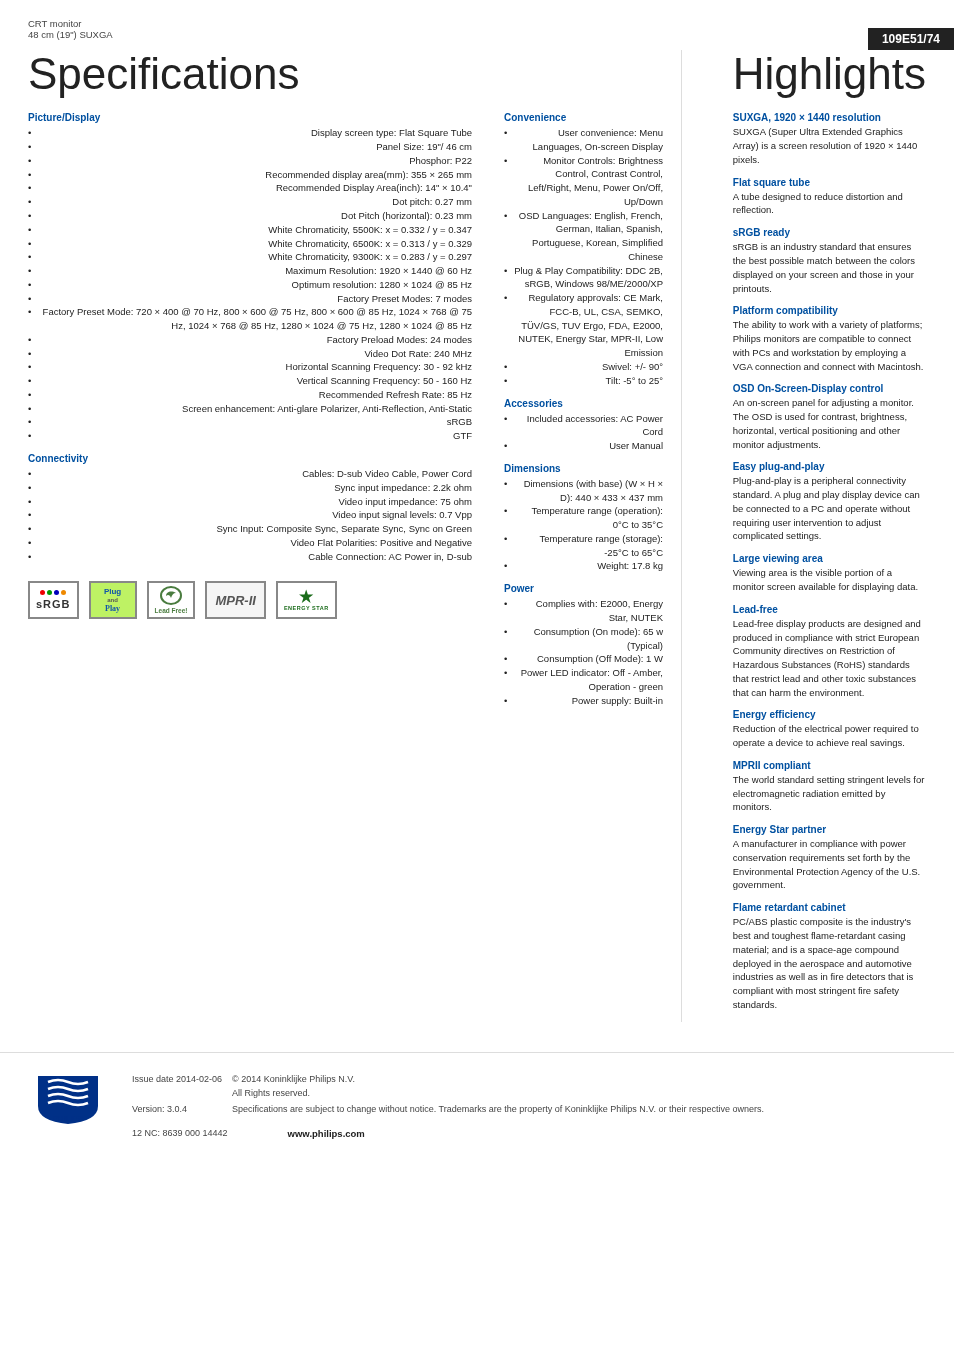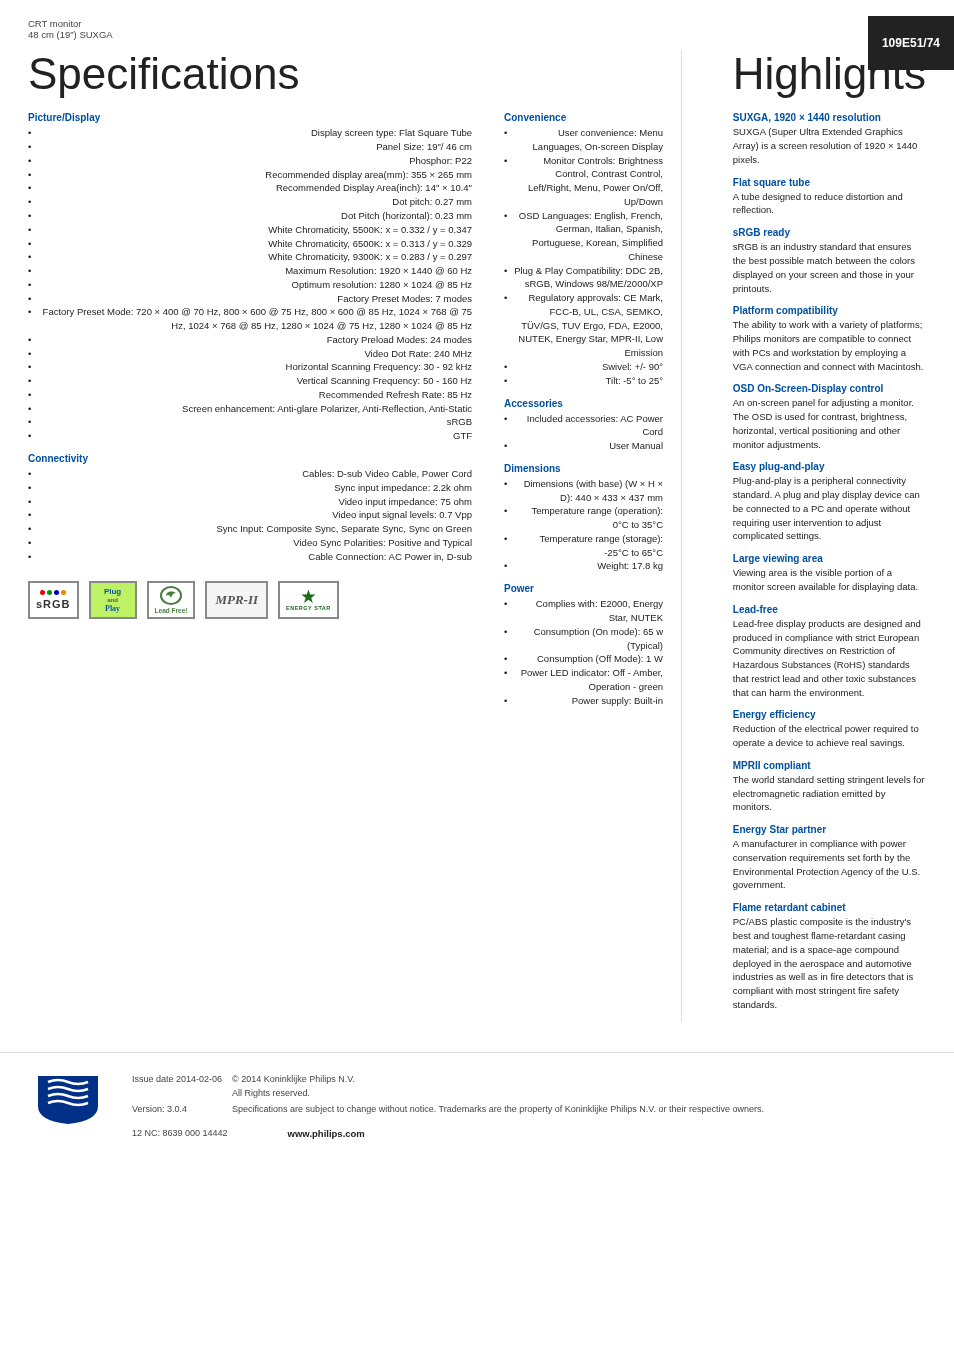--- a/index.html
+++ b/index.html
@@ -13,25 +13,25 @@
     }
     .page {
       width: 954px;
       min-height: 1350px;
       padding: 0;
       position: relative;
     }
     
     .header-bar {
       position: absolute;
-      top: 16px;
+      top: 28px;
       right: 0;
       background: #222;
       color: #fff;
-      padding: 20px 14px;
+      padding: 4px 14px;
       font-size: 12px;
       font-weight: bold;
     }
     
     .top-meta {
       padding: 18px 37px 0 28px;
       font-size: 9.5px;
       color: #444;
     }
     
@@ -159,21 +159,20 @@
       color: #4a7c3f;
       text-align: center;
     }
     .logo-mpr {
       background: #fff;
       border-color: #888;
       font-size: 14px;
       font-weight: bold;
       color: #555;
       font-style: italic;
-      font-family: Liberation Serif, serif;
     }
     .logo-energy {
       background: #fff;
       border-color: #888;
       flex-direction: column;
       font-size: 7px;
       color: #1a6b1a;
       text-align: center;
     }
     
@@ -252,21 +251,21 @@
       </div>
 
       <div>
         <div class="section-heading">Connectivity</div>
         <ul class="bullet-list">
           <li>Cables: D-sub Video Cable, Power Cord</li>
           <li>Sync input impedance: 2.2k ohm</li>
           <li>Video input impedance: 75 ohm</li>
           <li>Video input signal levels: 0.7 Vpp</li>
           <li>Sync Input: Composite Sync, Separate Sync, Sync on Green</li>
-          <li>Video Sync Polarities: Positive and Typical</li>
+          <li>Video Flat Polarities: Positive and Negative</li>
           <li>Cable Connection: AC Power in, D-sub</li>
         </ul>
       </div>
 
       <div class="logos-row">
 
         <div class="logo-badge logo-srgb" style="flex-direction:column;padding:4px 6px;gap:1px;">
           <div class="dot-row">
             <div class="dot" style="background:#e00;"></div>
             <div class="dot" style="background:#090;"></div>

